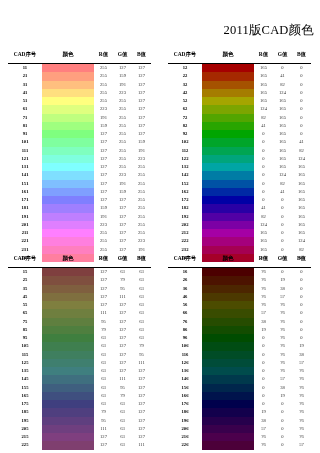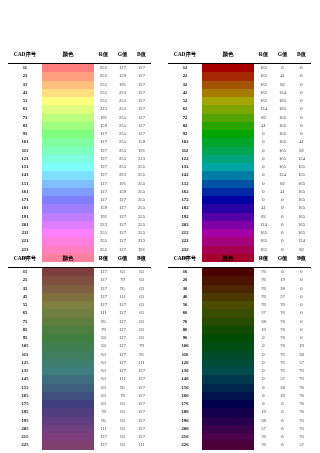--- a/index.html
+++ b/index.html
@@ -67,20 +67,21 @@
   #t-tl{left:8px;  top:46px;}
   #t-tr{left:168px;top:46px;}
   #t-bl{left:8px;  top:250px;}
   #t-br{left:168px;top:250px;}
 </style>
 </head>
 <body>
 
 <div class="sheet">
 
+  <div class="title">2011版CAD颜色</div>
 
   <table class="tbl" id="t-tl">
       <tbody>
         <tr class="hdr">
           <td class="c-idx h-num">CAD序号</td>
           <td class="c-sw h-color">颜色</td>
           <td class="c-r h-num">R值</td>
           <td class="c-g h-num">G值</td>
           <td class="c-b h-num">B值</td>
         </tr>

